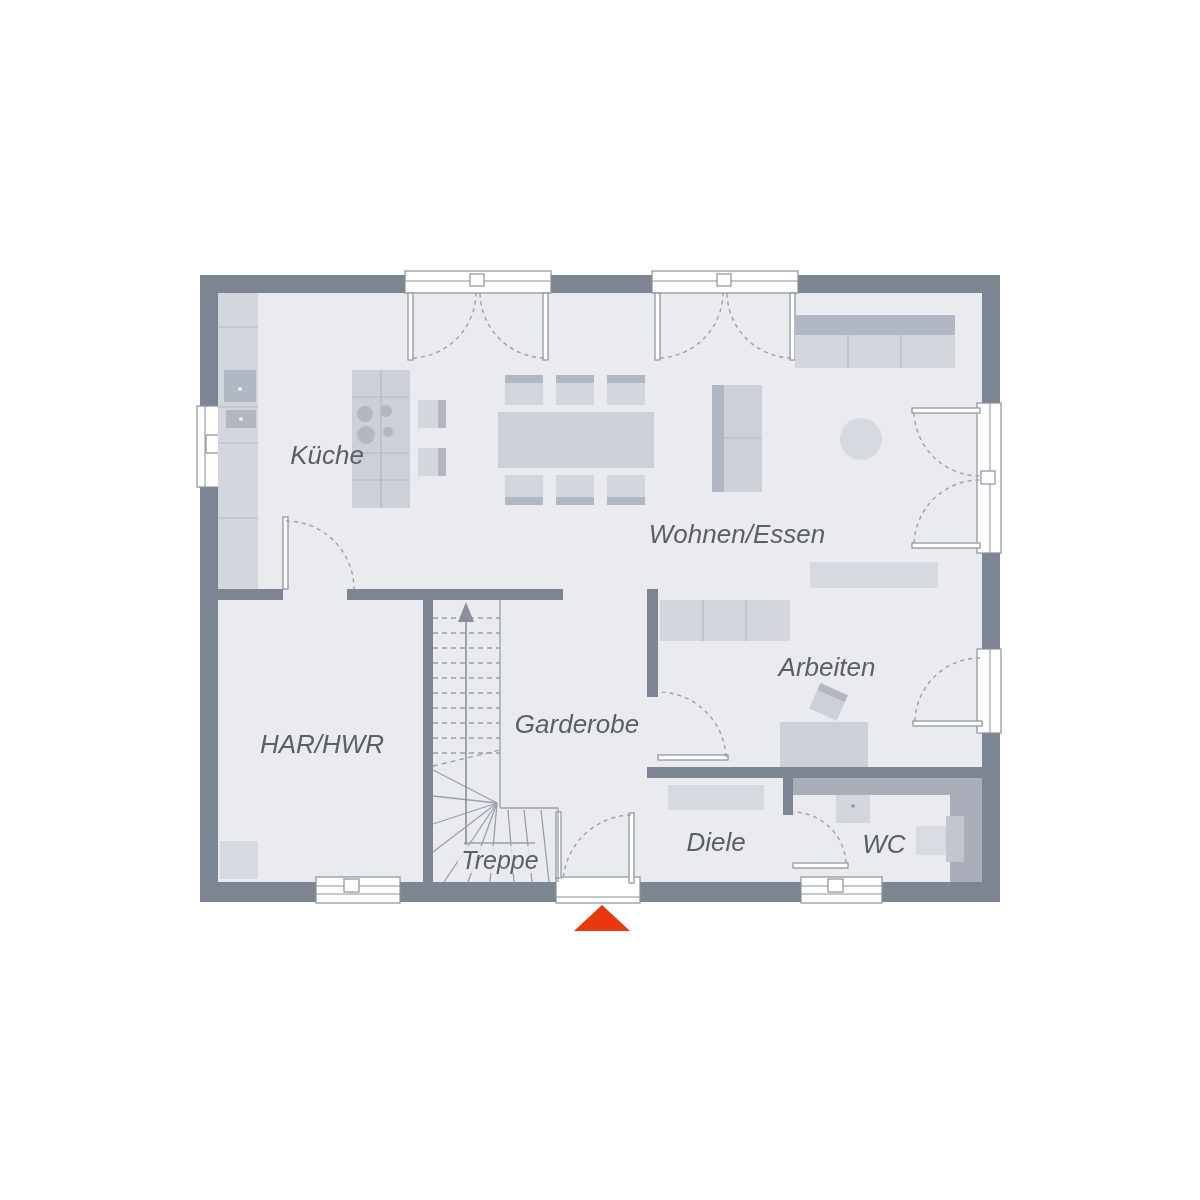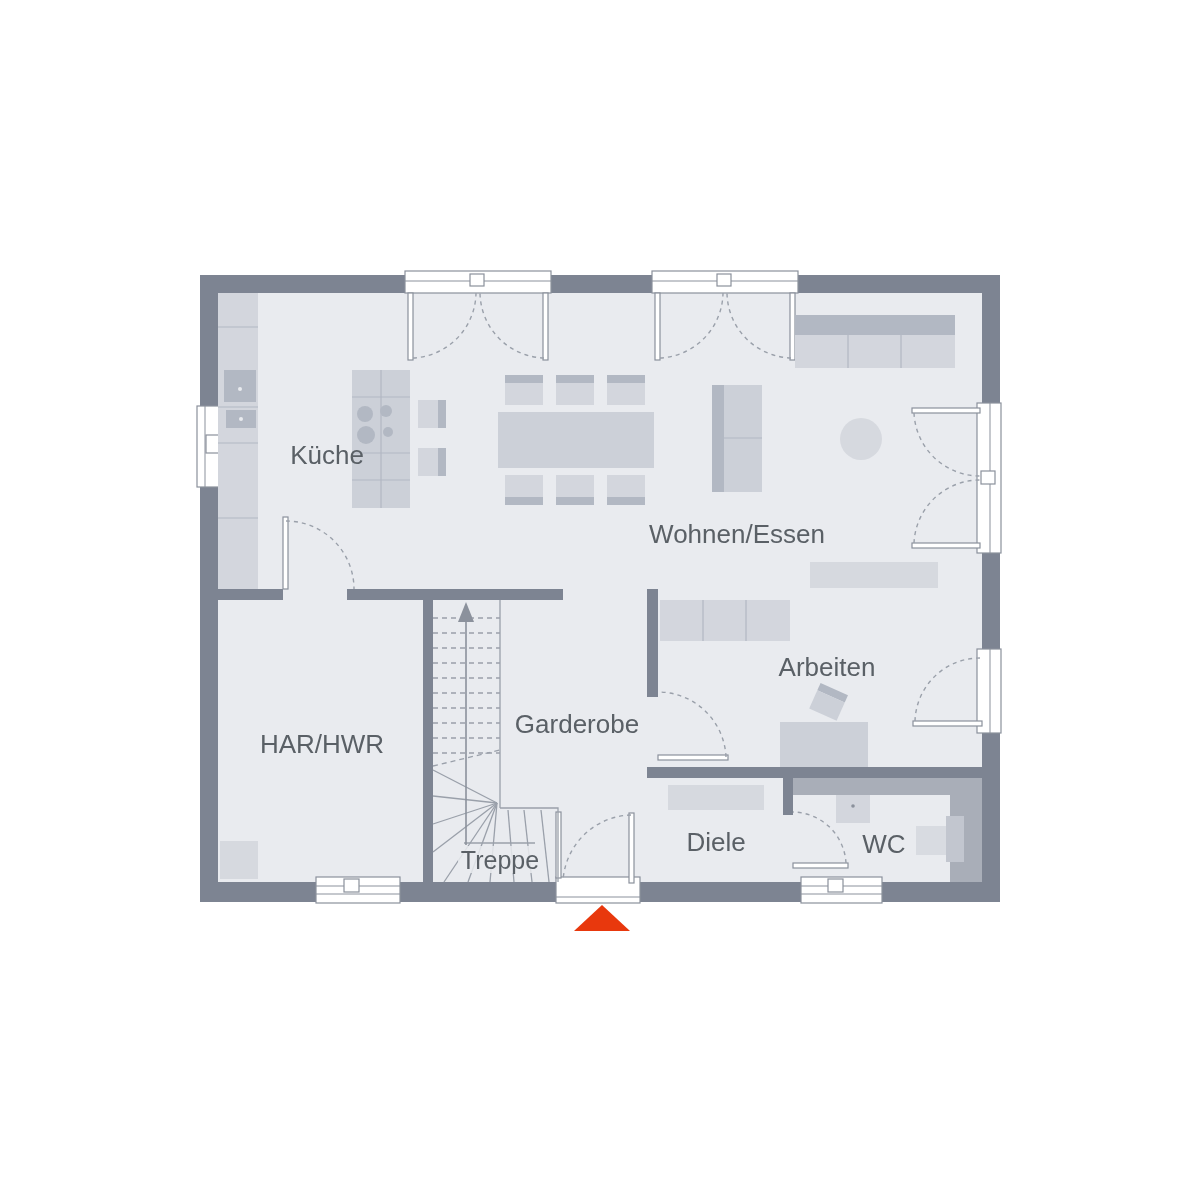--- a/index.html
+++ b/index.html
@@ -1,17 +1,17 @@
 <!DOCTYPE html>
 <html><head>
 <meta charset="utf-8">
 <style>
   html,body{margin:0;padding:0;background:#ffffff;}
   .canvas{position:relative;width:1081px;height:1200px;background:#ffffff;overflow:hidden;
-          font-family:"Liberation Sans",sans-serif;}
+          font-family:"Liberation Sans",sans-serif;font-style:italic;}
   svg{display:block;}
   .room-label{font-family:"Liberation Sans",sans-serif;font-size:26px;fill:#5a6066;}
   .room-label-small{font-family:"Liberation Sans",sans-serif;font-size:25px;fill:#5a6066;}
   .wall{fill:#7d8492;}
   .floor{fill:#e9ebef;}
   .furn{fill:#d3d6dd;}
   .furn2{fill:#ccd0d8;}
   .dark{fill:#b2b8c3;}
   .soft{fill:#d6d9df;}
   .inst{fill:#a9aeb8;}

